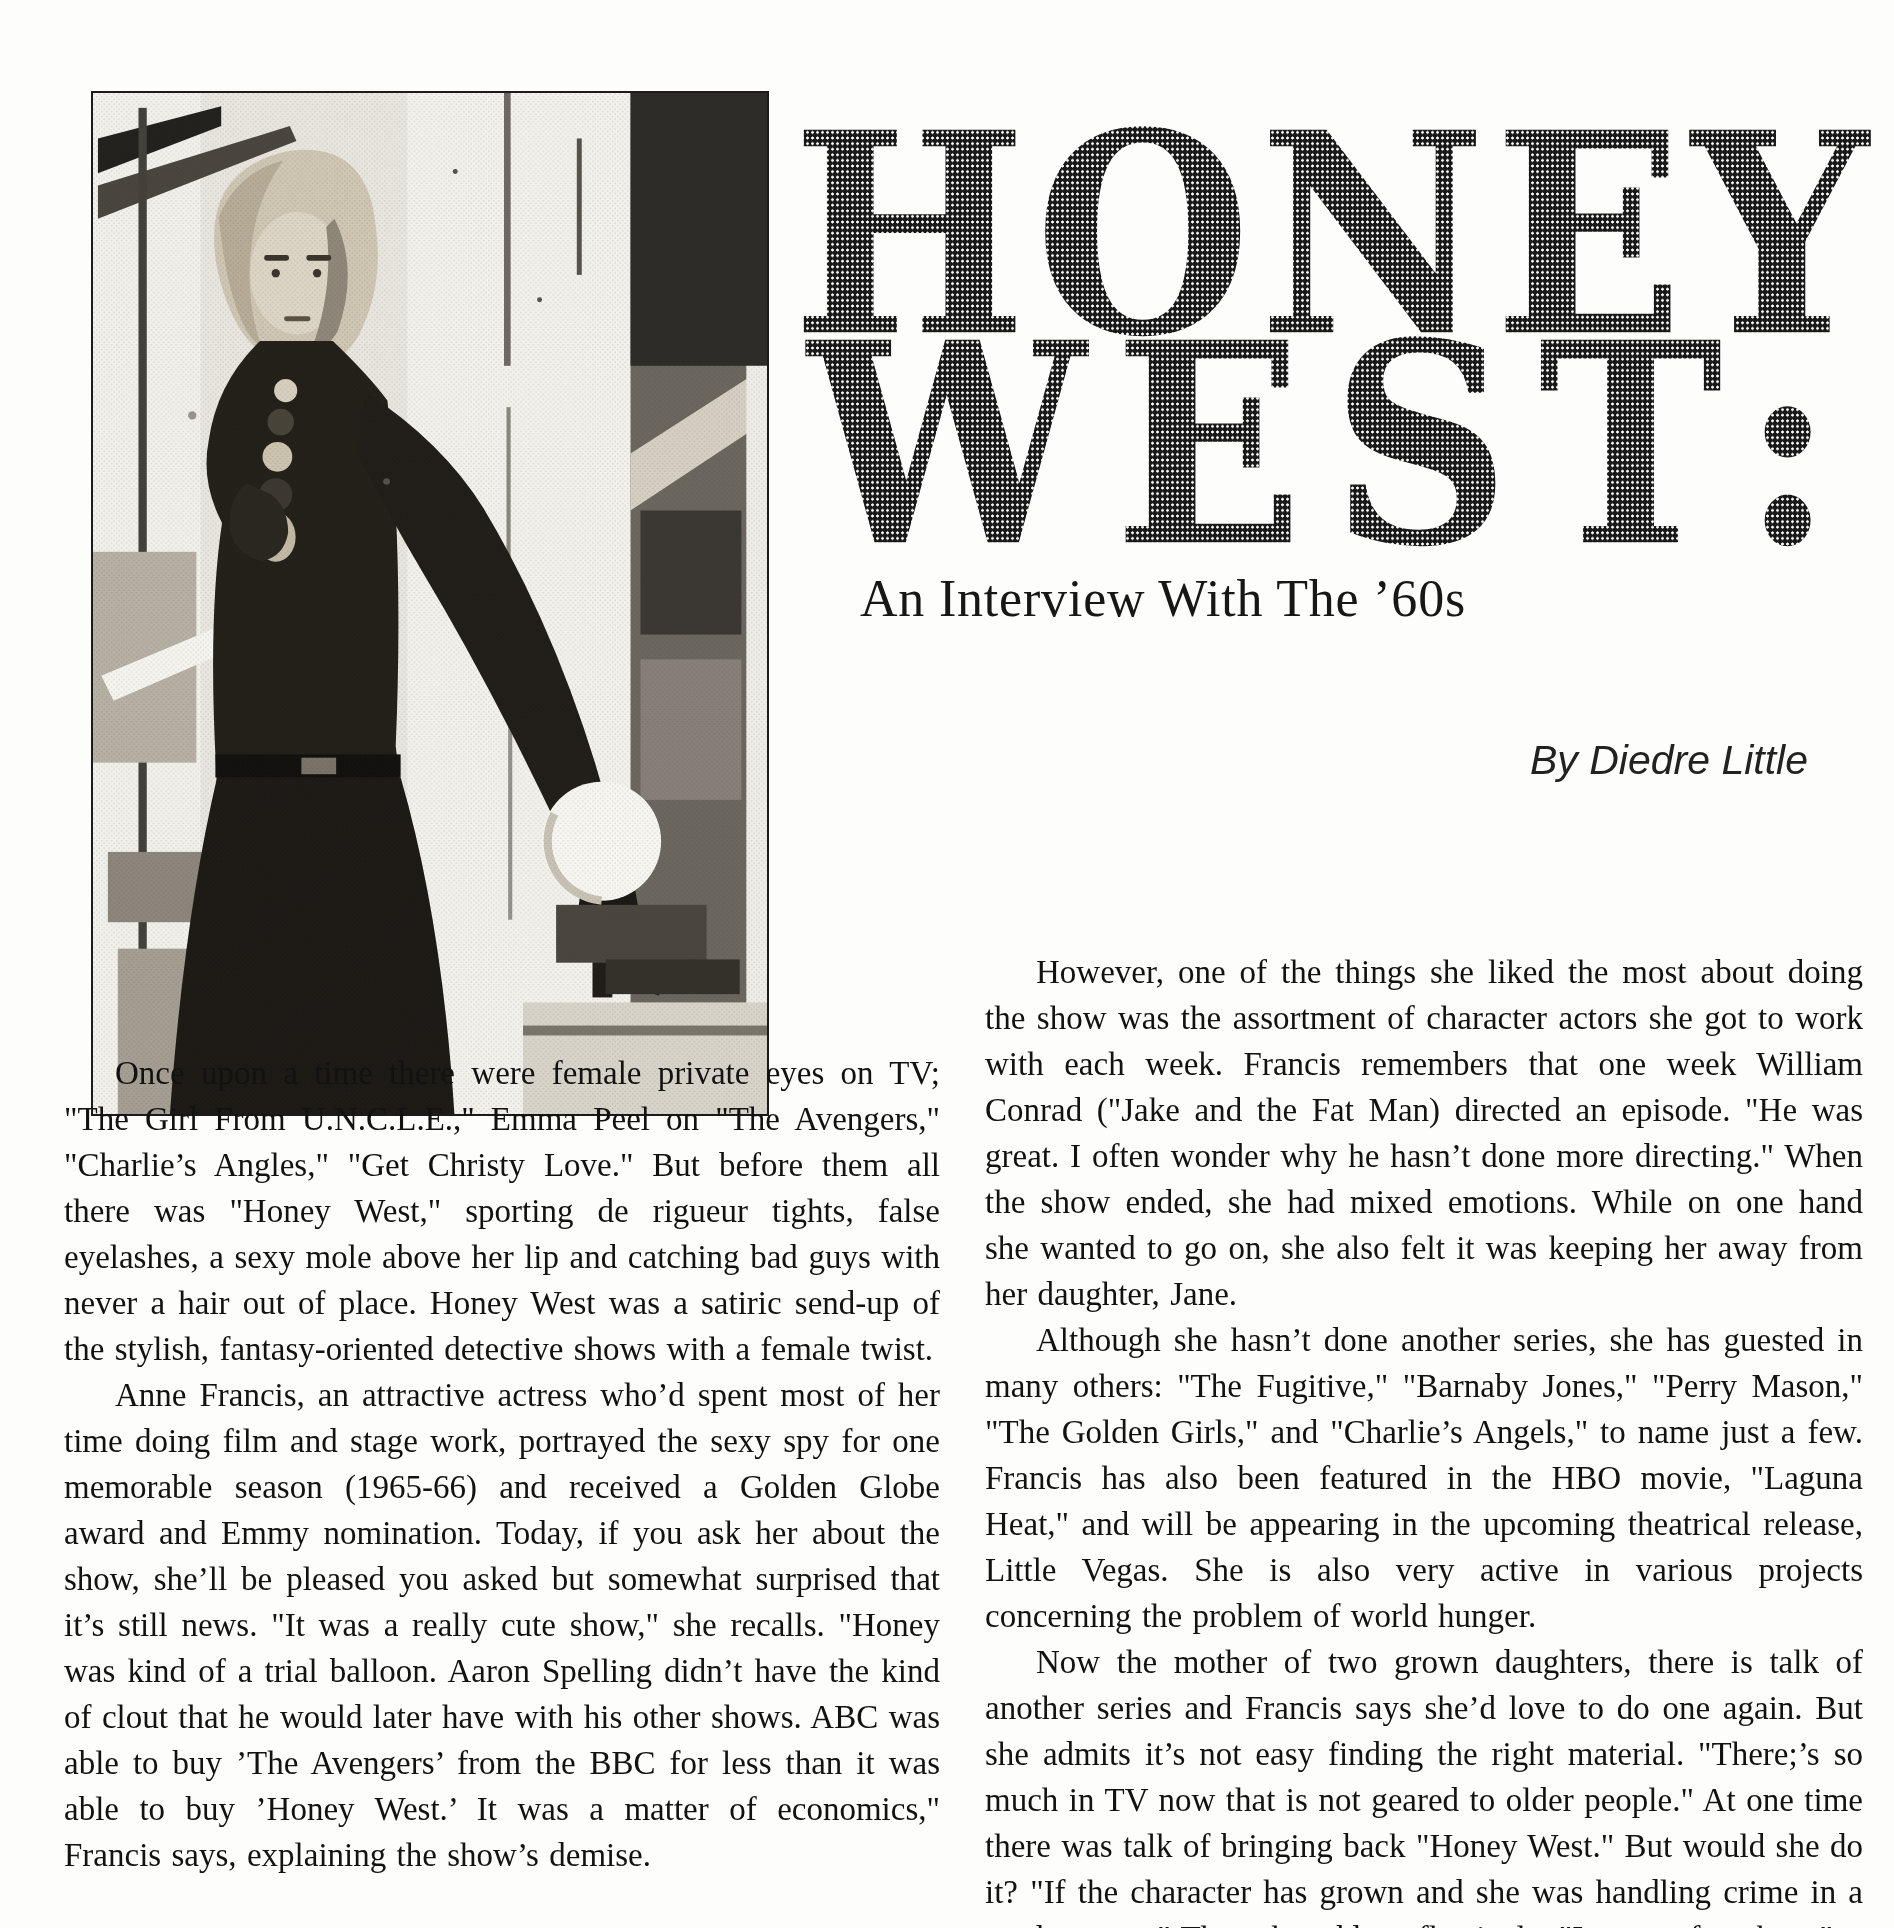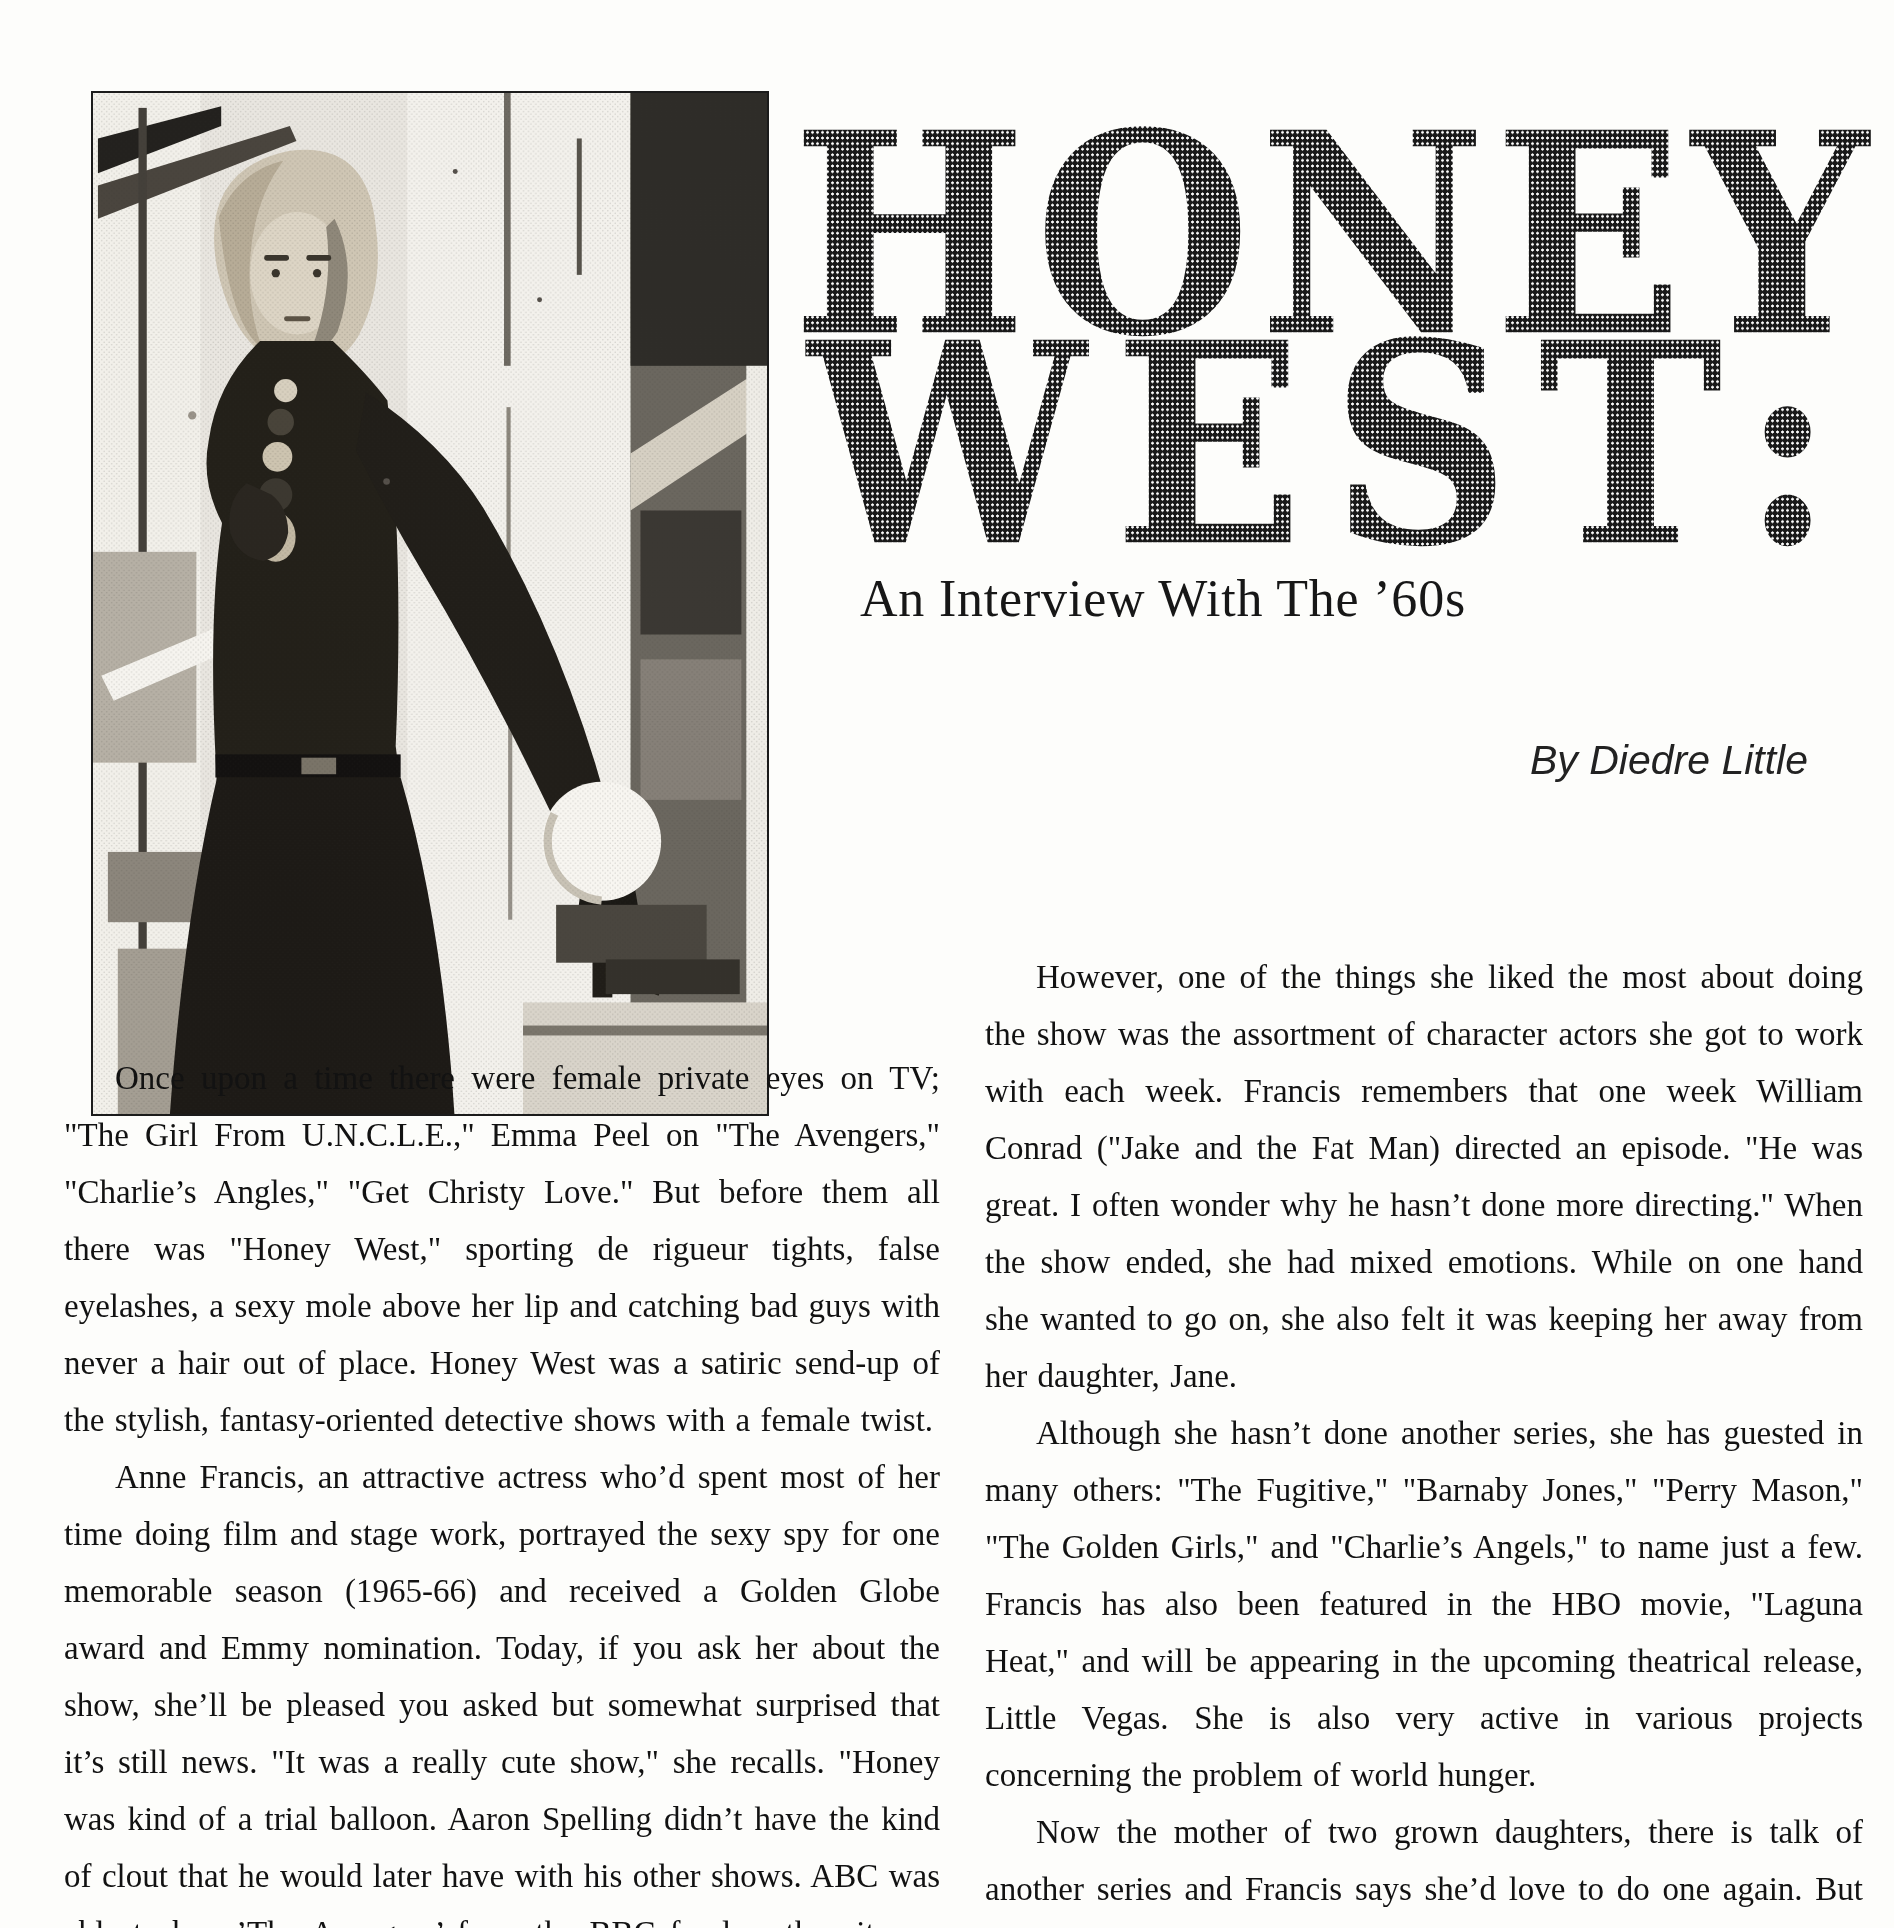--- a/index.html
+++ b/index.html
@@ -66,21 +66,21 @@
     font-style:italic;
     font-size:41px; line-height:46px;
     color:#222;
   }
 
   
   .col { position:absolute; }
   .col p {
     margin:0;
     font-size:33px;
-    line-height:57px;
+    line-height:46px;
     text-align:justify;
     text-indent:51px;
     word-spacing:2.1px;
     color:#121212;
   }
   .col-left  { left:64px;   top:1050px; width:876px; }
   .col-right { left:985px; top:949px; width:878px; }
 </style>
 </head>
 <body>

